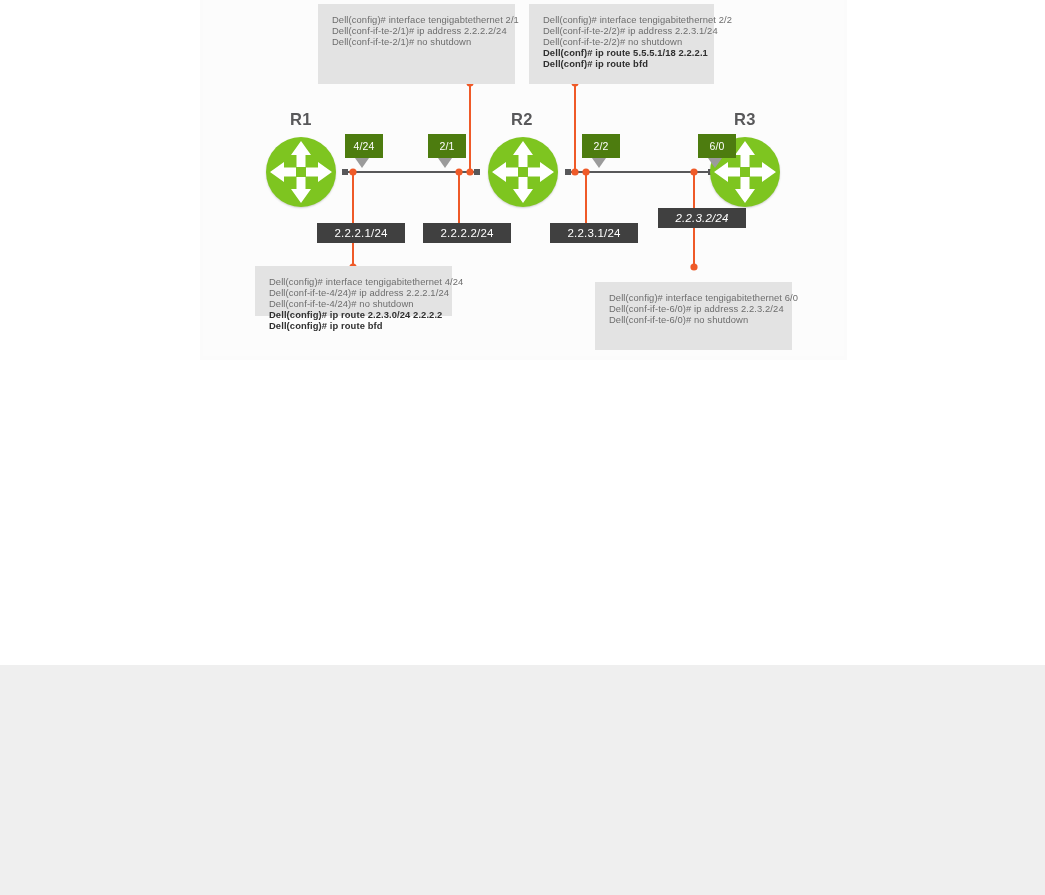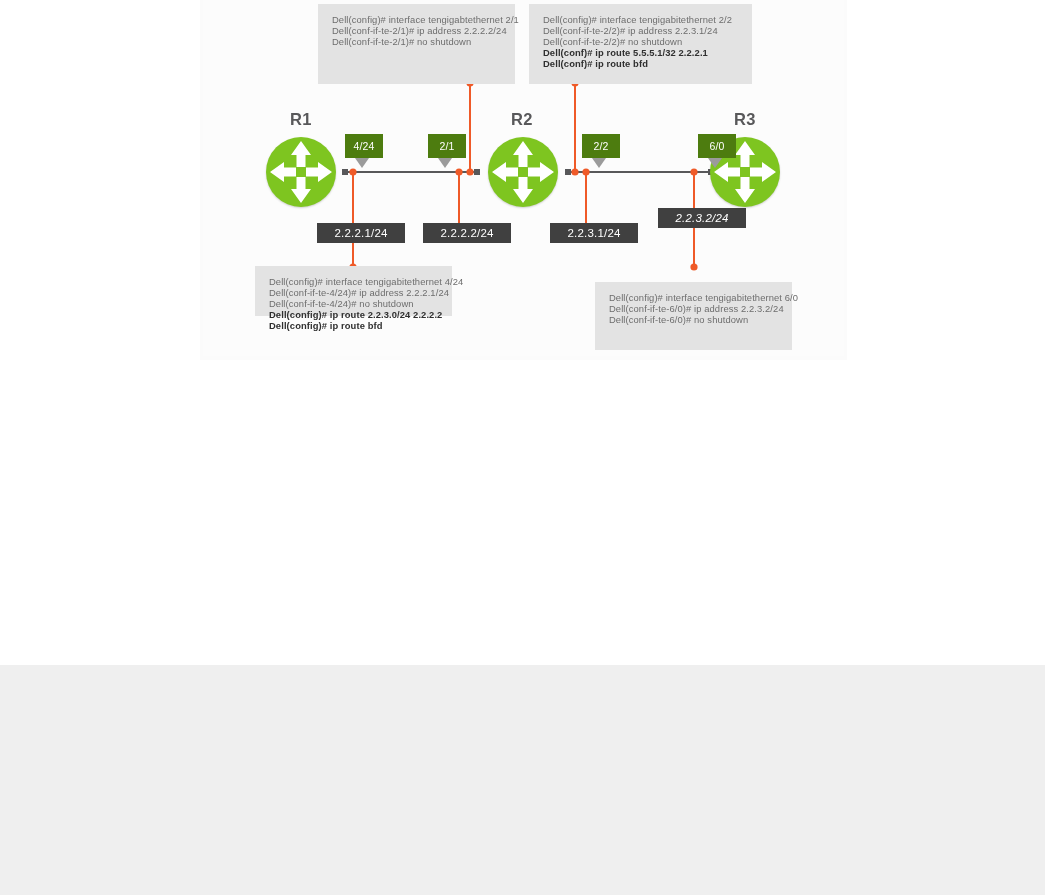--- a/index.html
+++ b/index.html
@@ -85,25 +85,25 @@
     <circle cx="353" cy="267" r="3.6" fill="#ef5a28"></circle>
     <circle cx="694" cy="267" r="3.6" fill="#ef5a28"></circle>
   </svg>
 
   <div class="cmdbox" style="left:318px;top:4px;width:197px;height:80px;">
     <div class="cmdline">Dell(config)# interface tengigabtethernet 2/1</div>
     <div class="cmdline">Dell(conf-if-te-2/1)# ip address 2.2.2.2/24</div>
     <div class="cmdline">Dell(conf-if-te-2/1)# no shutdown</div>
   </div>
 
-  <div class="cmdbox" style="left:529px;top:4px;width:223px;height:80px;">
+  <div class="cmdbox" style="left:529px;top:4px;width:185px;height:80px;">
     <div class="cmdline">Dell(config)# interface tengigabitethernet 2/2</div>
     <div class="cmdline">Dell(conf-if-te-2/2)#  ip address 2.2.3.1/24</div>
     <div class="cmdline">Dell(conf-if-te-2/2)# no shutdown</div>
-    <div class="cmdline bold">Dell(conf)# ip route 5.5.5.1/32 2.2.2.1</div>
+    <div class="cmdline bold">Dell(conf)# ip route 5.5.5.1/18 2.2.2.1</div>
     <div class="cmdline bold">Dell(conf)# ip route bfd</div>
   </div>
 
   <div class="cmdbox" style="left:255px;top:266px;width:197px;height:50px;">
     <div class="cmdline">Dell(config)# interface tengigabitethernet 4/24</div>
     <div class="cmdline">Dell(conf-if-te-4/24)# ip address 2.2.2.1/24</div>
     <div class="cmdline">Dell(conf-if-te-4/24)# no shutdown</div>
     <div class="cmdline bold">Dell(config)# ip route 2.2.3.0/24 2.2.2.2</div>
     <div class="cmdline bold">Dell(config)# ip route bfd</div>
   </div>

